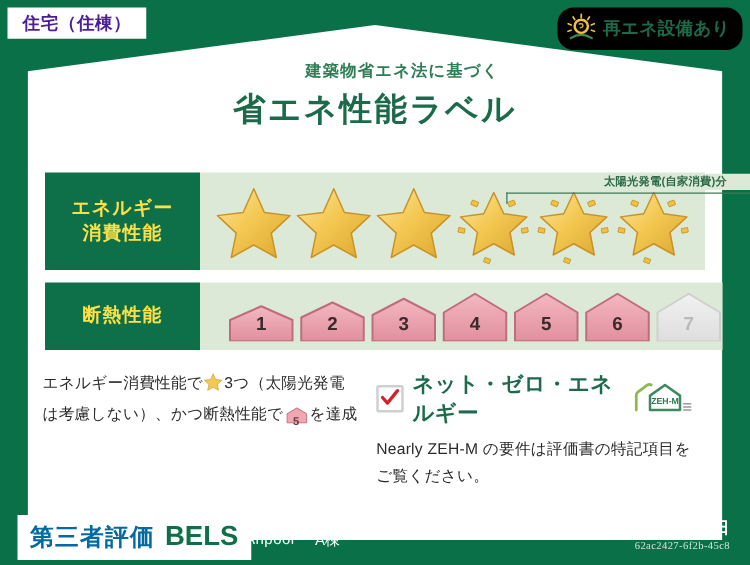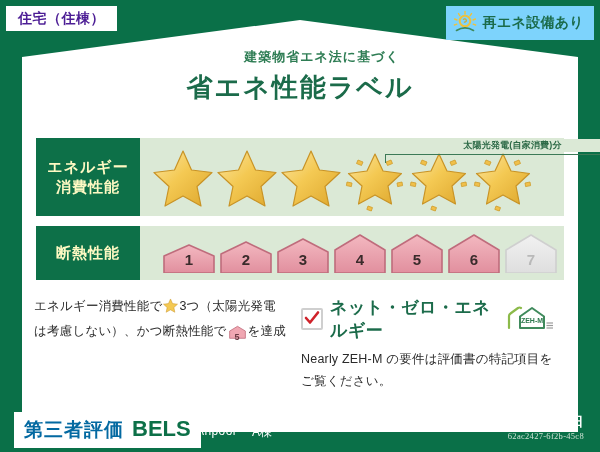--- a/index.html
+++ b/index.html
@@ -27,24 +27,25 @@
     background:#ffffff;
     padding:5px 12px 6px 12px;
     font-size:14px;font-weight:bold;color:#4c1d95;
     letter-spacing:0.5px;
     line-height:1;
     z-index:6;
   }
   
   .renew-badge{
     position:absolute;right:6px;top:6px;
-    background:#7dd3fc;
+    background:#000000;
     padding:4px 10px 4px 6px;
     display:flex;align-items:center;gap:5px;
     z-index:6;
+    border-radius:13px;
   }
   .renew-badge .renew-text{
     font-size:14px;font-weight:bold;color:#1b6b4a;letter-spacing:0.3px;
   }
   .sun-ico{width:26px;height:26px;display:block;}
   
   .title-wrap{
     position:absolute;left:0;right:0;top:48px;text-align:center;z-index:5;
   }
   .title-sub{
@@ -54,22 +55,22 @@
   }
   .title-main{
     font-size:26px;font-weight:bold;color:#1b6b4a;letter-spacing:2px;
   }
   
   .rows{
     position:absolute;left:36px;top:138px;width:528px;z-index:5;
   }
   .perf-row{display:flex;align-items:stretch;margin-bottom:10px;}
   .perf-label{
-    width:104px;min-height:78px;
-    background:#0d7048;color:#fef9c3;
+    width:124px;min-height:78px;
+    background:#0d7048;color:#fde047;
     display:flex;flex-direction:column;align-items:center;justify-content:center;
     font-size:15px;font-weight:bold;letter-spacing:1px;line-height:1.35;
     flex:none;
   }
   .perf-label span{display:block;}
   .perf-body{
     flex:1;background:#dbe9d6;position:relative;
     display:flex;align-items:center;
   }
   .row-insul .perf-label{min-height:46px;}

